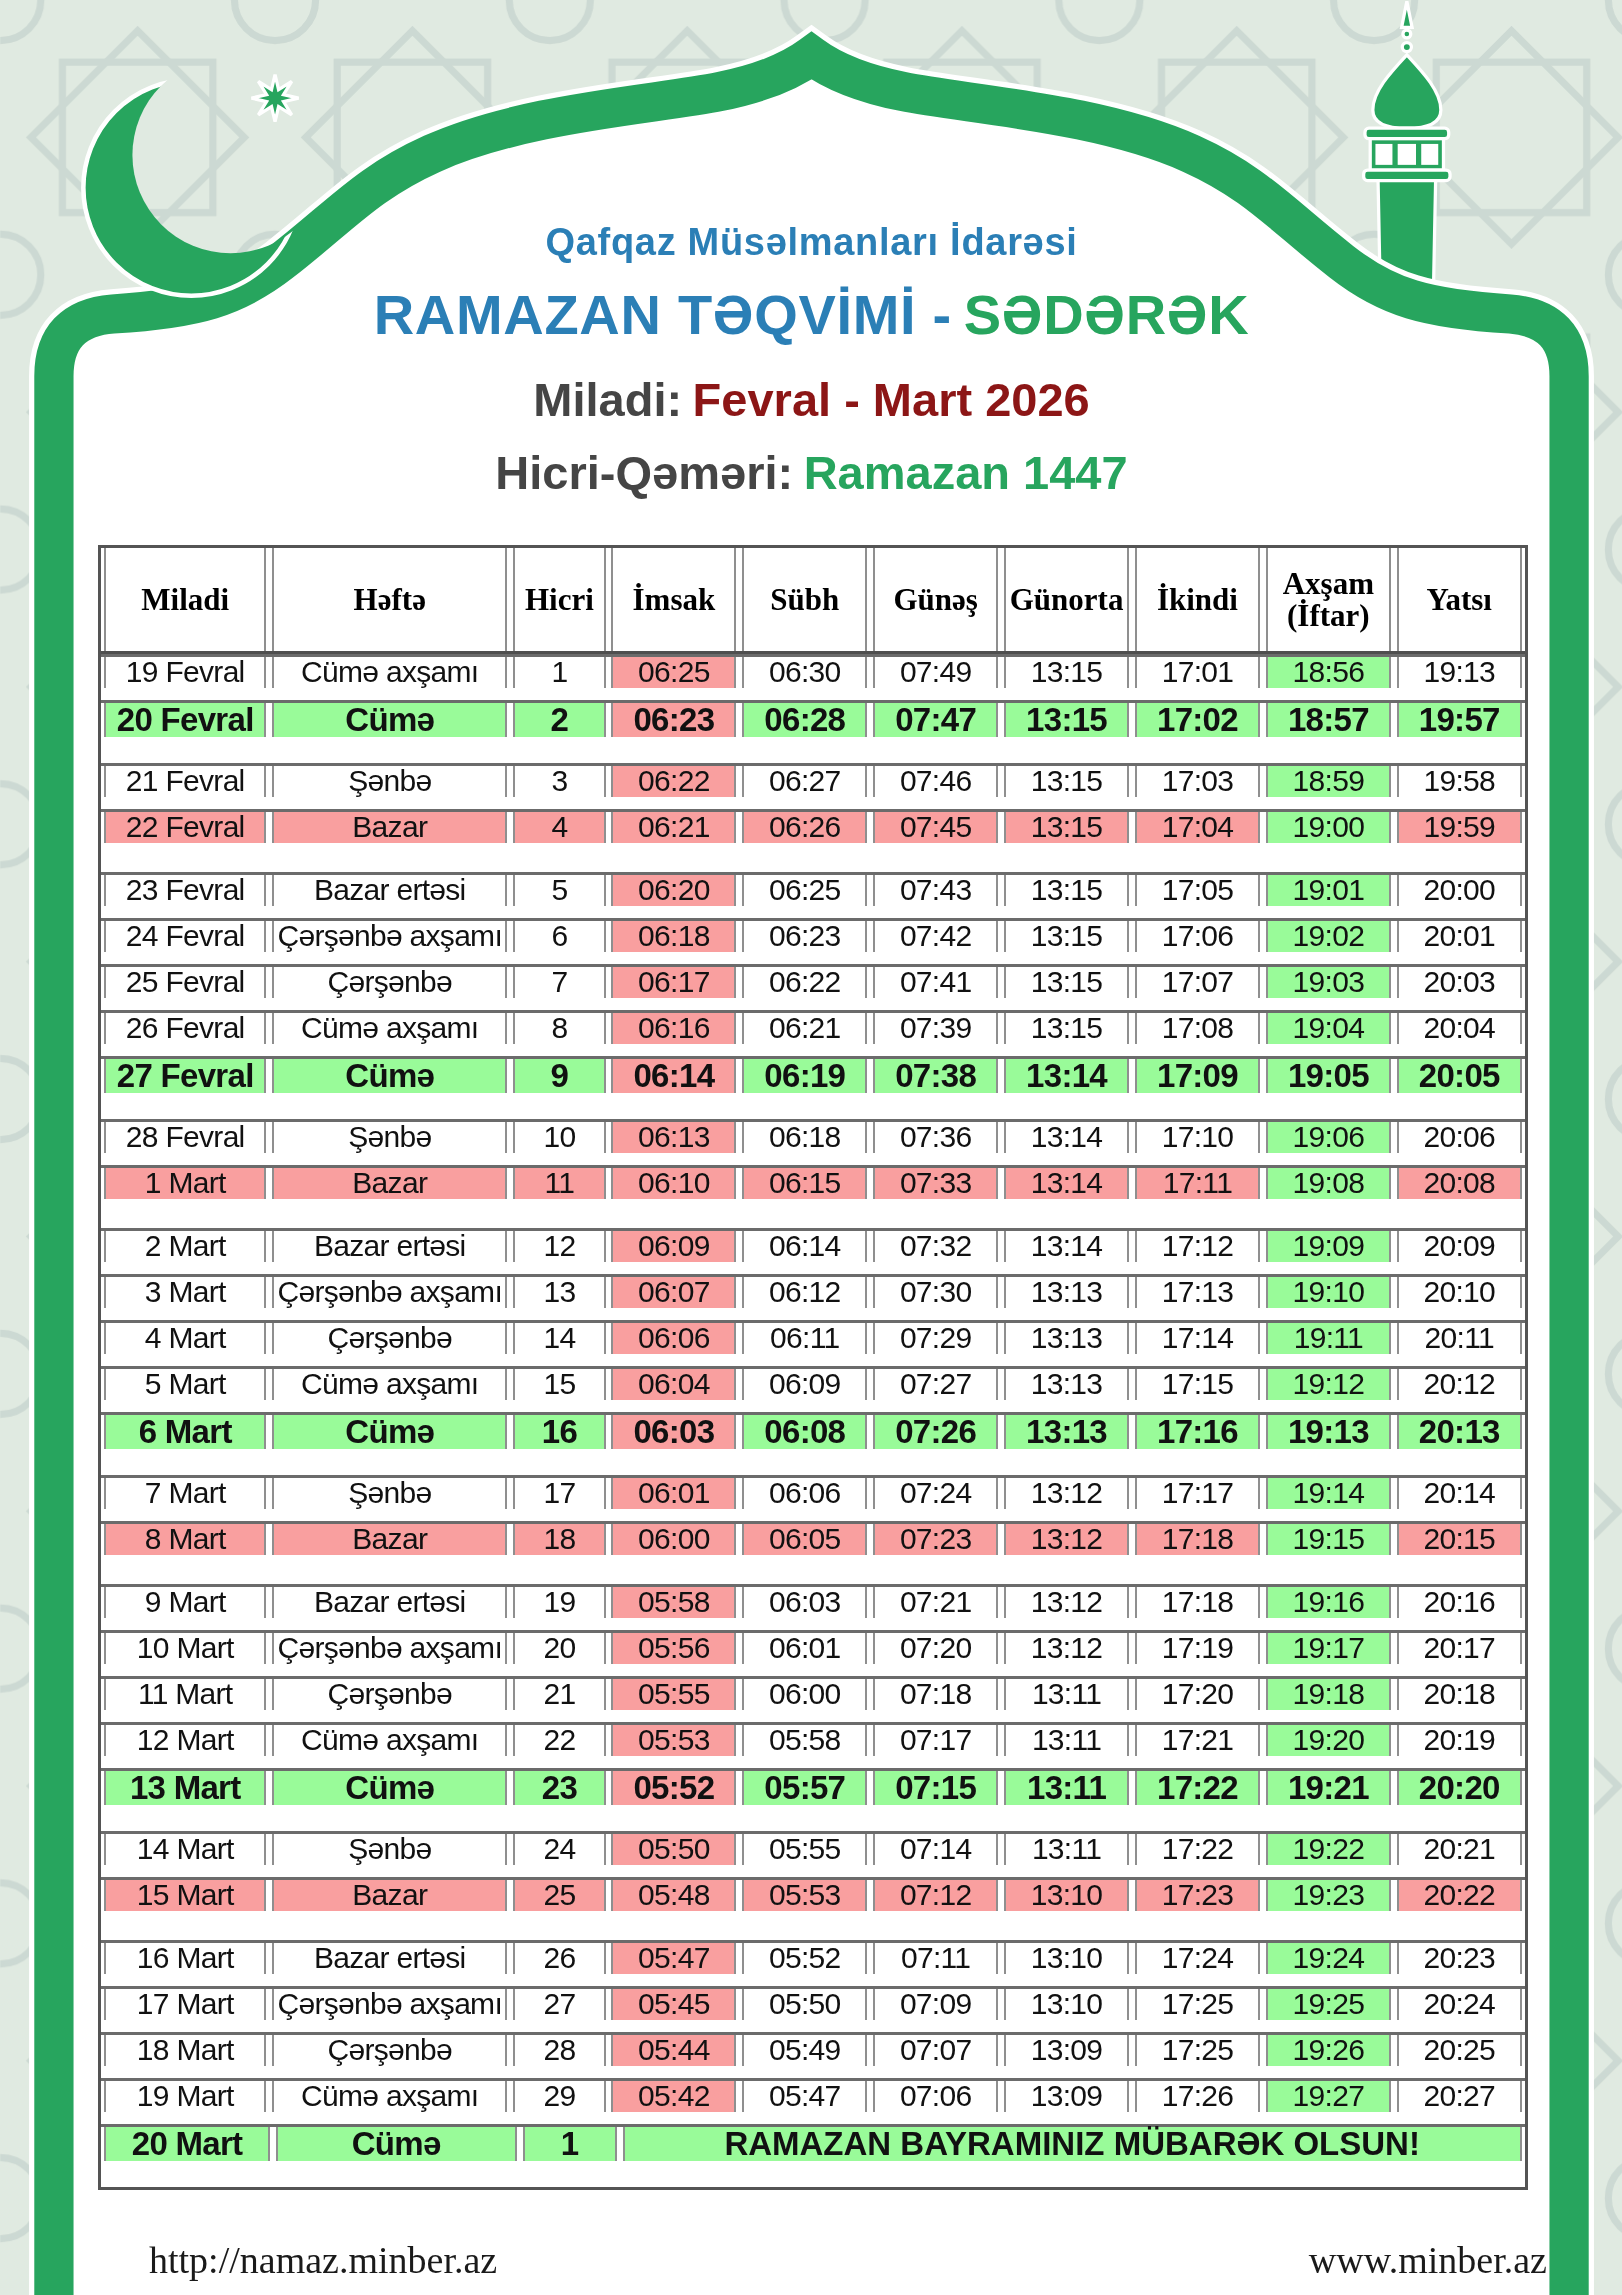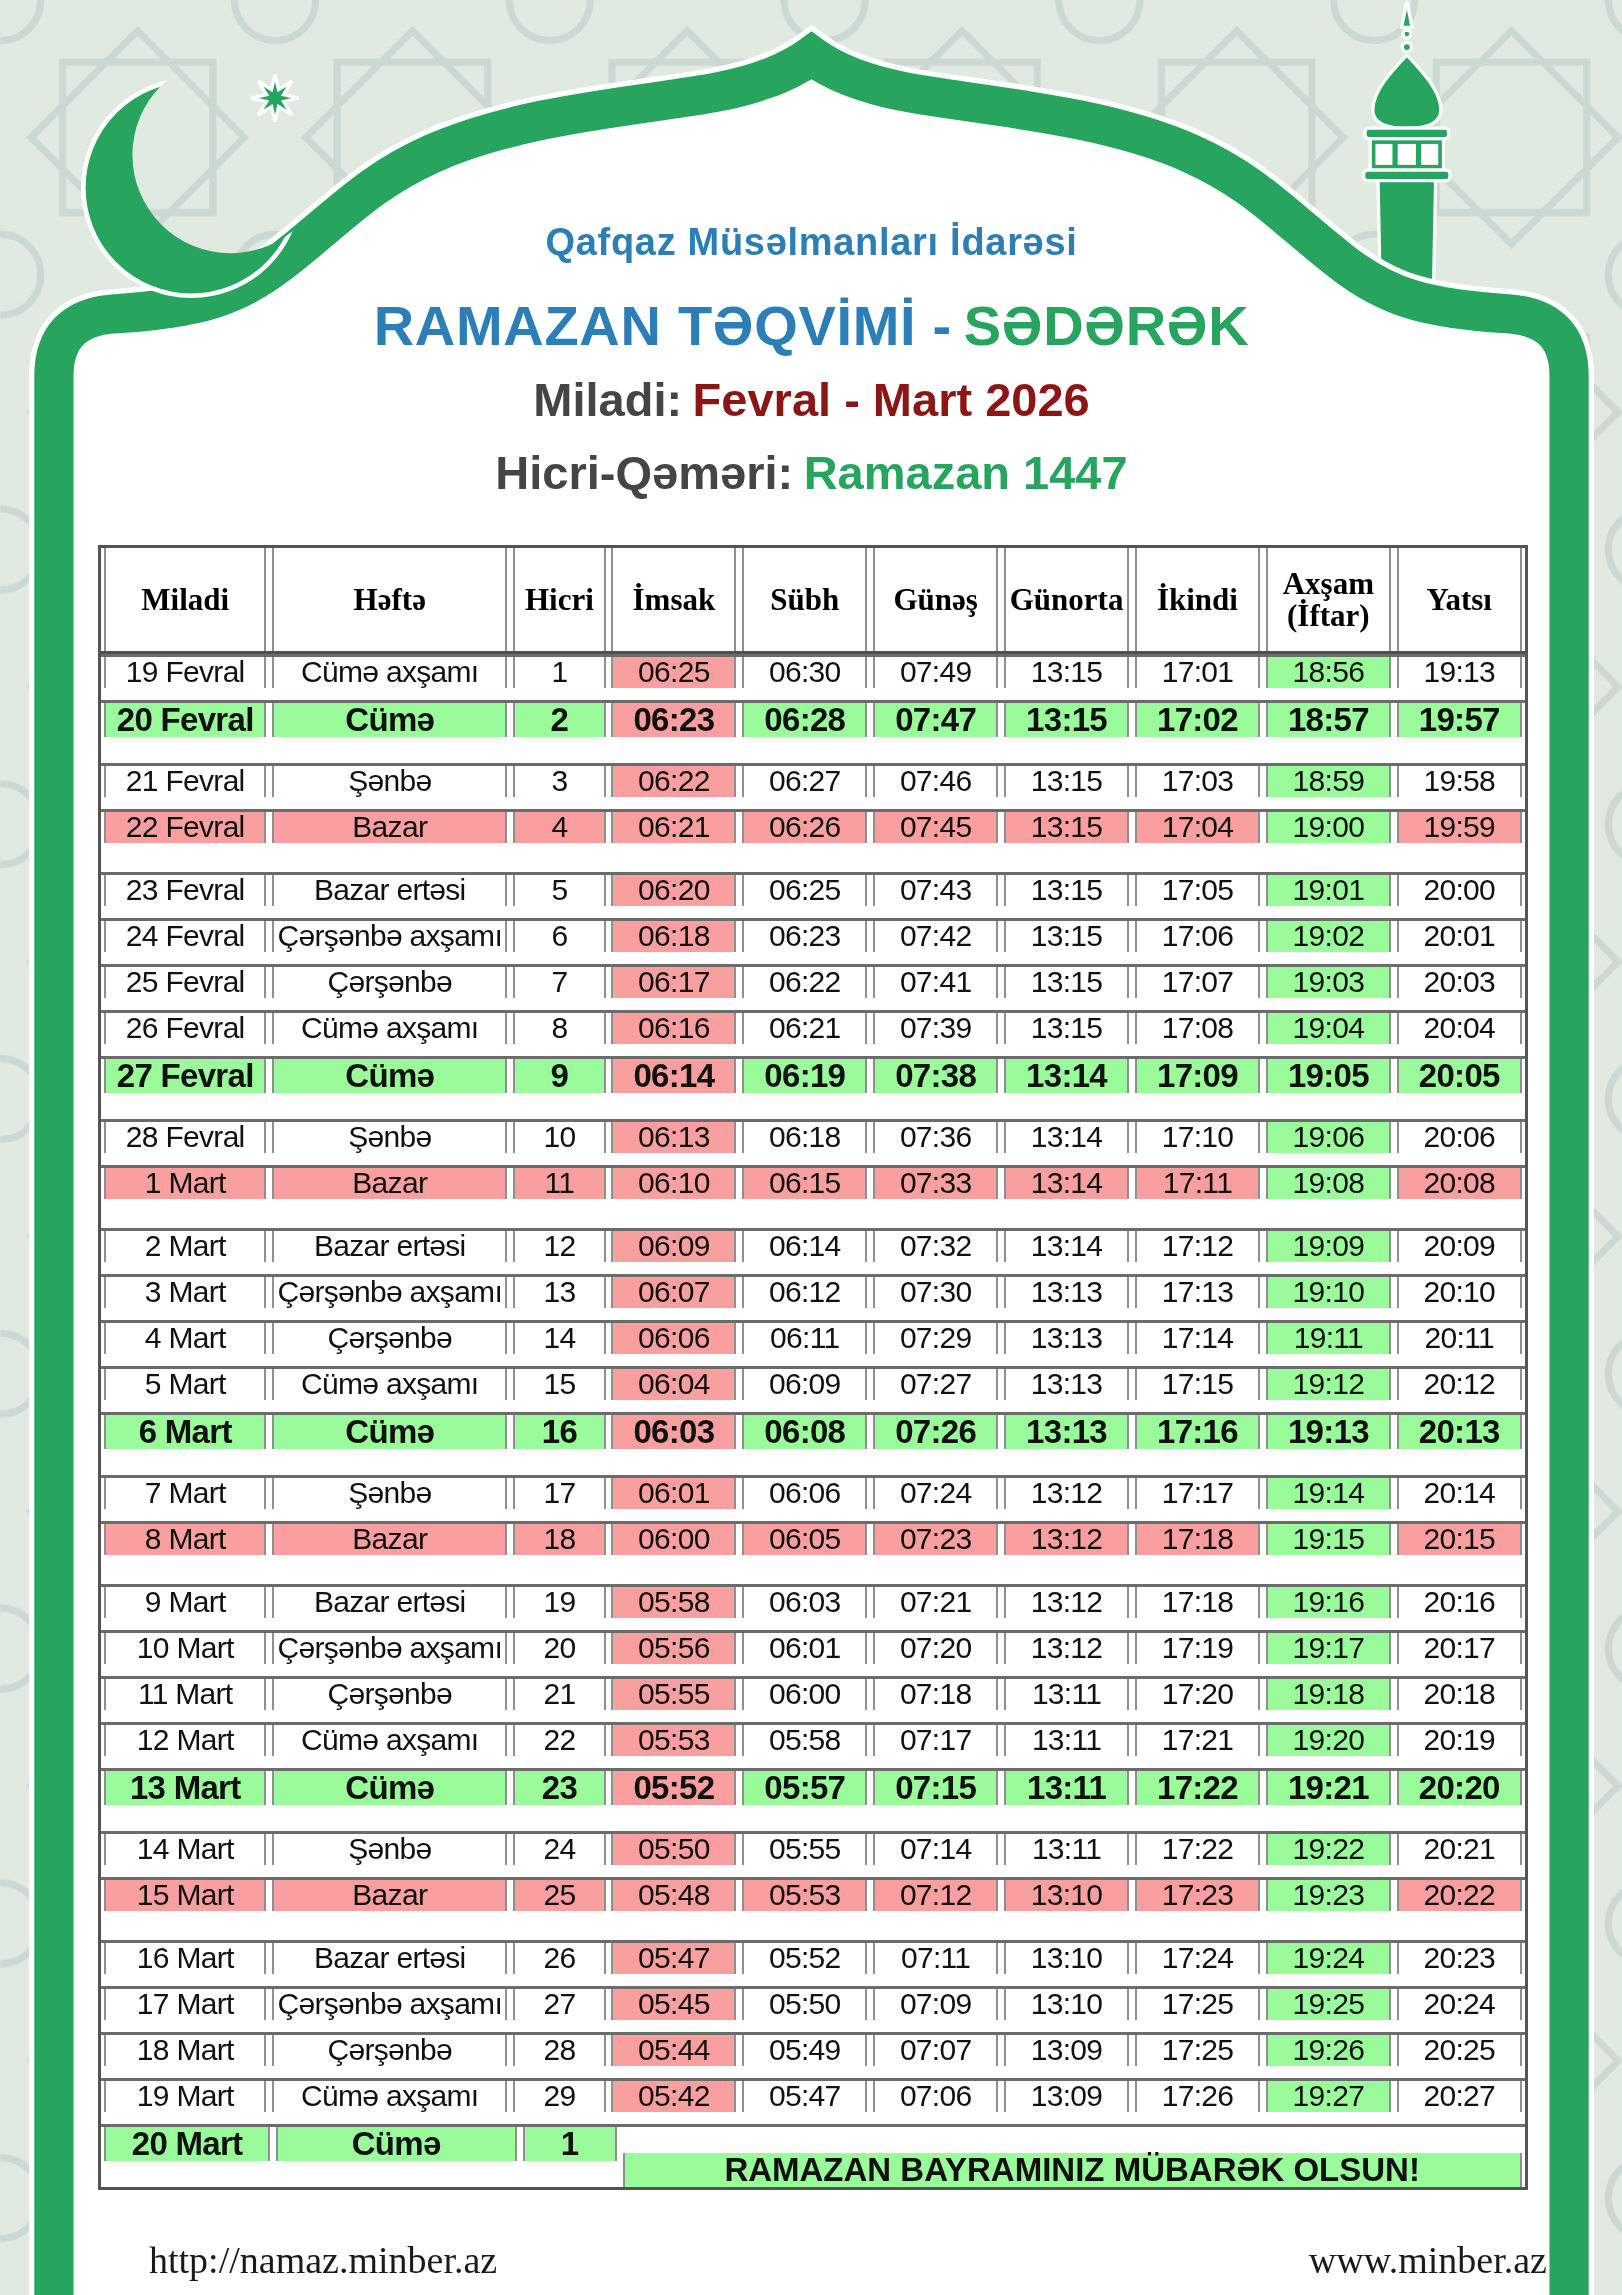--- a/index.html
+++ b/index.html
@@ -7,21 +7,21 @@
     position:relative;width:1623px;height:2295px;overflow:hidden;
     background:#e0eae1;
     font-family:"Liberation Sans",sans-serif;
   }
   svg.bg{position:absolute;left:0;top:0;}
 
   
   .titles{position:absolute;left:0;top:0;width:1623px;text-align:center;}
   .t-org{position:absolute;left:0;width:100%;top:221px;font-size:38px;font-weight:600;
          color:var(--title-blue);letter-spacing:0.7px;}
-  .t-main{position:absolute;left:0;width:100%;top:293px;font-size:56px;font-weight:800;letter-spacing:0.7px;}
+  .t-main{position:absolute;left:0;width:100%;top:282px;font-size:56px;font-weight:800;letter-spacing:0.7px;}
   .t-main .blue{color:var(--title-blue);}
   .t-main .green{color:var(--brand-green);margin-left:11.8px;}
   .t-line{position:absolute;left:0;width:100%;font-size:47px;font-weight:600;color:var(--label-gray);}
   .t-miladi{top:372px;}
   .t-hicri{top:445px;}
   .t-line .val{font-weight:800;margin-left:10.5px;}
   .t-miladi .val{color:var(--date-red);}
   .t-hicri .val{color:var(--brand-green);}
 
   
@@ -45,21 +45,21 @@
     box-sizing:border-box;line-height:1.02;
   }
   .hcell{
     font-family:"Liberation Serif",serif;font-weight:700;font-size:31px;color:#000;
     letter-spacing:0;align-self:stretch;
   }
   .c0{flex:120 1 0;}
   .c1{flex:176 1 0;}
   .c2{flex:67 1 0;}
   .ct{flex:92 1 0;}
-  .msg{flex:665 1 0;font-weight:800;font-size:35px;letter-spacing:0;margin-top:26px;}
+  .msg{flex:665 1 0;font-weight:800;font-size:35px;letter-spacing:0;}
   .row.pink .cell{background:var(--cell-pink);}
   .row.green .cell{background:var(--cell-green);font-weight:800;font-size:33px;}
   .row .cell.col-imsak{background:var(--cell-pink);}
   .row .cell.col-aksam{background:var(--cell-green);}
 
   
   .foot{position:absolute;top:2238px;font-family:Liberation Serif, serif;font-size:38px;color:#1a1a1a;}
   .foot.l{left:149px;}
   .foot.r{right:76px;}
 </style>

